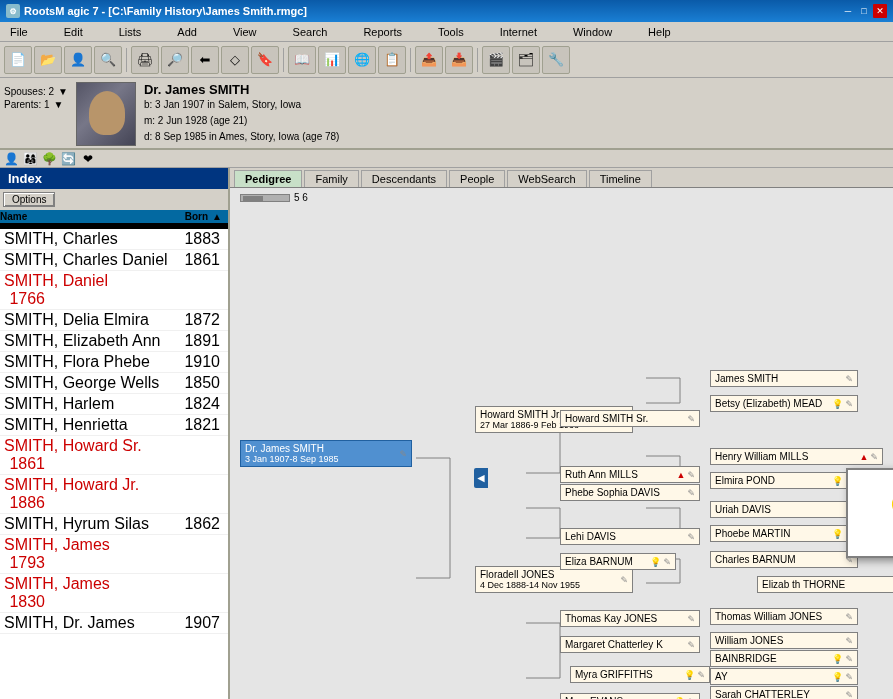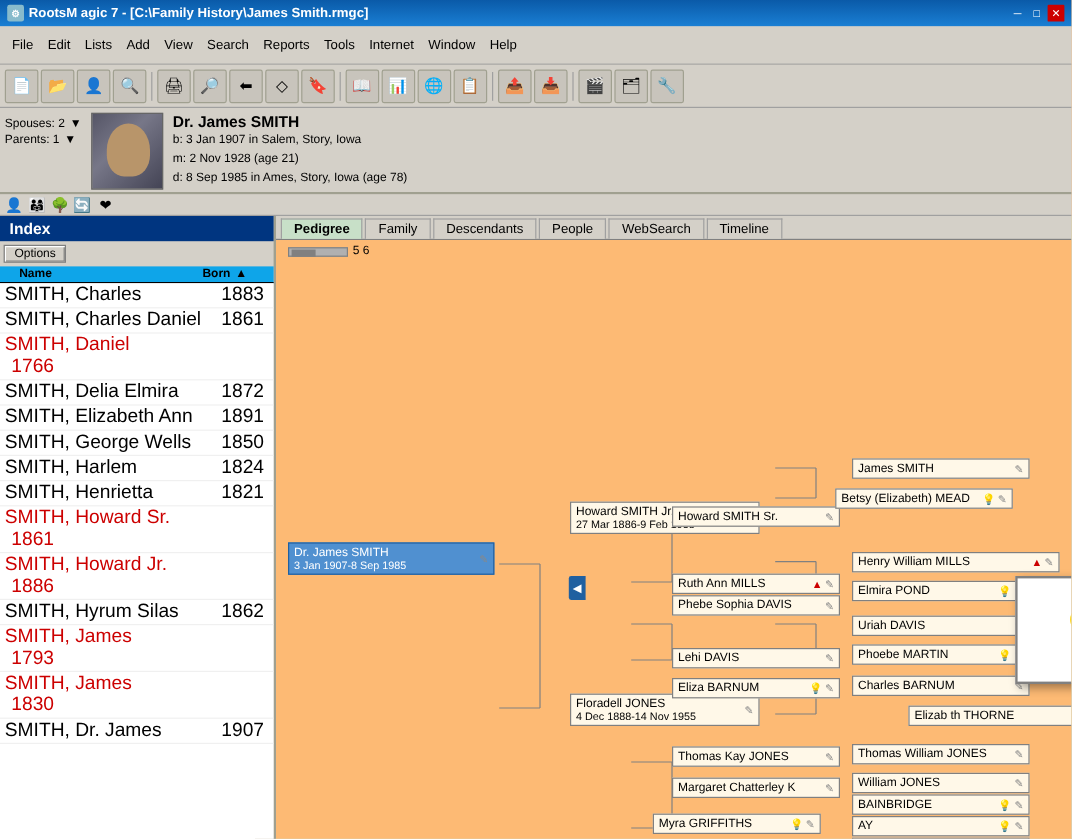--- a/index.html
+++ b/index.html
@@ -19,26 +19,27 @@
     }
     .title-bar-left { display: flex; align-items: center; gap: 4px; }
     .title-bar-icon { width: 14px; height: 14px; background: #8bc; border-radius: 2px; font-size: 8px; display: flex; align-items: center; justify-content: center; color: white; }
     .title-bar-controls { display: flex; gap: 2px; }
     .tb-btn { width: 14px; height: 14px; display: flex; align-items: center; justify-content: center; font-size: 9px; color: white; cursor: pointer; border: none; background: transparent; }
     .tb-btn.close { background: #cc0000; border-radius: 1px; }
 
     
     .menu-bar {
       background: #d4d0c8;
-      height: 32px;
+      height: 20px;
       display: flex;
       align-items: center;
       padding: 0 4px;
       border-bottom: 1px solid #a0a0a0;
       font-size: 11px;
+      gap: 24px;
     }
     .menu-item { padding: 2px 6px; cursor: pointer; color: #000; }
 
     
     .toolbar {
       background: #d4d0c8;
       height: 36px;
       display: flex;
       align-items: center;
       padding: 2px 4px;
@@ -70,40 +71,40 @@
 
     
     .quick-nav { background: #d4d0c8; height: 18px; display: flex; align-items: center; padding: 0 4px; gap: 3px; border-bottom: 1px solid #a0a0a0; }
     .qn-icon { width: 16px; height: 16px; display: flex; align-items: center; justify-content: center; font-size: 12px; cursor: pointer; }
 
     
     .sidebar { width: 230px; min-width: 230px; border-right: 2px solid #a0a090; display: flex; flex-direction: column; background: #d4d0c8; }
     .sidebar-title { background: #003580; color: white; font-weight: bold; font-size: 13px; padding: 3px 8px; }
     .sidebar-options { padding: 3px; }
     .options-btn { background: #d4d0c8; border: 1px solid #808080; font-size: 10px; padding: 1px 8px; cursor: pointer; box-shadow: 1px 1px 0 #fff inset, -1px -1px 0 #808080 inset; }
-    .sidebar-header { display: flex; background: #0ea5e9; border-bottom: 1px solid #000000; font-size: 10px; font-weight: bold; padding: 1px 16px; }
+    .sidebar-header { display: flex; background: #0369a1; border-bottom: 6px solid #000000; font-size: 10px; font-weight: bold; padding: 1px 0; }
     .col-name { flex: 1; }
     .col-born { width: 45px; text-align: right; padding-right: 4px; }
     .col-scroll { width: 16px; }
     .sidebar-list { flex: 1; overflow-y: auto; background: white; }
     .list-item { display: flex; padding: 1px 4px; border-bottom: 1px solid #f0f0f0; cursor: pointer; font-size: 16px; }
     .list-item.red { color: #cc0000; flex-direction: column; }
     .list-item .li-name { flex: 1; }
     .list-item .li-born { width: 45px; text-align: right; padding-right: 4px; }
 
     
     .main-content { flex: 1; display: flex; flex-direction: column; background: #c8e0c8; overflow: hidden; justify-content: space-between; }
 
     
     .tabs { display: flex; background: #d4d0c8; border-bottom: 1px solid #808080; padding: 2px 4px 0; }
     .tab { padding: 2px 10px; font-size: 11px; cursor: pointer; border: 1px solid #a0a0a0; border-bottom: none; background: #d4d0c8; margin-right: 2px; }
     .tab.active { background: #c8e0c8; font-weight: bold; }
 
     
-    .pedigree-area { flex: 1; position: relative; background: #fdba74; overflow: hidden; padding: 4px; }
+    .pedigree-area { flex: 1; position: relative; background: #e5e5e5; overflow: hidden; padding: 4px; }
     
     
     .ped-scroll { position: absolute; top: 4px; left: 10px; display: flex; gap: 4px; align-items: center; }
 
     
     .ped-box {
       position: absolute;
       border: 1px solid #808080;
       background: #fff8e8;
       padding: 2px 4px;
@@ -212,21 +213,21 @@
     </div>
   </div>
   <div class="person-photo">
     <div class="person-photo-img">
       <div class="person-photo-face"></div>
     </div>
   </div>
   <div class="person-info">
     <div class="person-name">Dr. James SMITH</div>
     <div class="person-detail">b: 3 Jan 1907 in Salem, Story, Iowa</div>
-    <div class="person-detail">m: 2 Nov 1928 (age 21)</div>
+    <div class="person-detail">m: 2 Jun 1928 (age 21)</div>
     <div class="person-detail">d: 8 Sep 1985 in Ames, Story, Iowa (age 78)</div>
   </div>
 </div>
 
 <div class="quick-nav">
   <div class="qn-icon">👤</div>
   <div class="qn-icon">👨‍👩‍👧</div>
   <div class="qn-icon">🌳</div>
   <div class="qn-icon">🔄</div>
   <div class="qn-icon">❤</div>
@@ -260,20 +261,24 @@
         </div>
         <div class="list-item">
           <span class="li-name">SMITH, Delia Elmira</span>
           <span class="li-born">1872</span>
         </div>
         <div class="list-item">
           <span class="li-name">SMITH, Elizabeth Ann</span>
           <span class="li-born">1891</span>
         </div>
         <div class="list-item">
+          <span class="li-name">SMITH, Flora Phebe</span>
+          <span class="li-born">1910</span>
+        </div>
+        <div class="list-item">
           <span class="li-name">SMITH, George Wells</span>
           <span class="li-born">1850</span>
         </div>
         <div class="list-item">
           <span class="li-name">SMITH, Harlem</span>
           <span class="li-born">1824</span>
         </div>
         <div class="list-item">
           <span class="li-name">SMITH, Henrietta</span>
           <span class="li-born">1821</span>
@@ -435,21 +440,21 @@
 
       <div class="ped-box" style="left:330px; top:340px; width:140px;">
         <div class="box-name">
           <span>Lehi DAVIS</span>
         </div>
         <div class="box-icons">
           <span class="ped-icon">✎</span>
         </div>
       </div>
 
-      <div class="ped-box" style="left:330px; top:365px; width:140px;">
+      <div class="ped-box" style="left:330px; top:365px; width:116px;">
         <div class="box-name">
           <span>Eliza BARNUM</span>
         </div>
         <div class="box-icons">
           <span class="ped-icon yellow">💡</span>
           <span class="ped-icon">✎</span>
         </div>
       </div>
 
       <div class="ped-box" style="left:330px; top:422px; width:140px;">
@@ -463,21 +468,21 @@
 
       <div class="ped-box" style="left:330px; top:448px; width:140px;">
         <div class="box-name">
           <span>Margaret Chatterley K</span>
         </div>
         <div class="box-icons">
           <span class="ped-icon">✎</span>
         </div>
       </div>
 
-      <div class="ped-box" style="left:314px; top:478px; width:140px;">
+      <div class="ped-box" style="left:340px; top:478px; width:140px;">
         <div class="box-name">
           <span>Myra GRIFFITHS</span>
         </div>
         <div class="box-icons">
           <span class="ped-icon yellow">💡</span>
           <span class="ped-icon">✎</span>
         </div>
       </div>
 
       <div class="ped-box" style="left:330px; top:505px; width:140px;">
@@ -490,21 +495,21 @@
         </div>
       </div>
 
       <div class="ped-box" style="left:480px; top:182px; width:148px;">
         <div class="box-name"><span>James SMITH</span></div>
         <div class="box-icons">
             <span class="ped-icon">✎</span>
           </div>
       </div>
 
-      <div class="ped-box" style="left:466px; top:207px; width:148px;">
+      <div class="ped-box" style="left:480px; top:207px; width:148px;">
         <div class="box-name"><span>Betsy (Elizabeth) MEAD</span></div>
         <div class="box-icons">
           <span class="ped-icon yellow">💡</span>
           <span class="ped-icon">✎</span>
         </div>
       </div>
 
       <div class="ped-box" style="left:480px; top:260px; width:173px;">
         <div class="box-name"><span>Henry William MILLS</span></div>
         <div class="box-icons">

